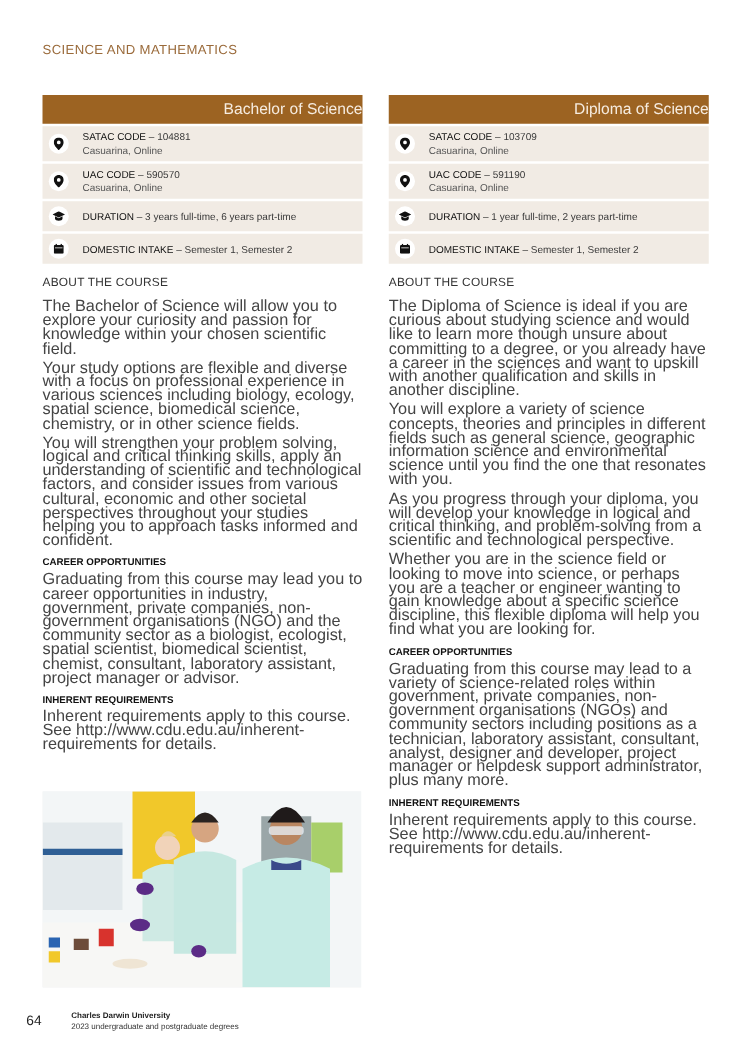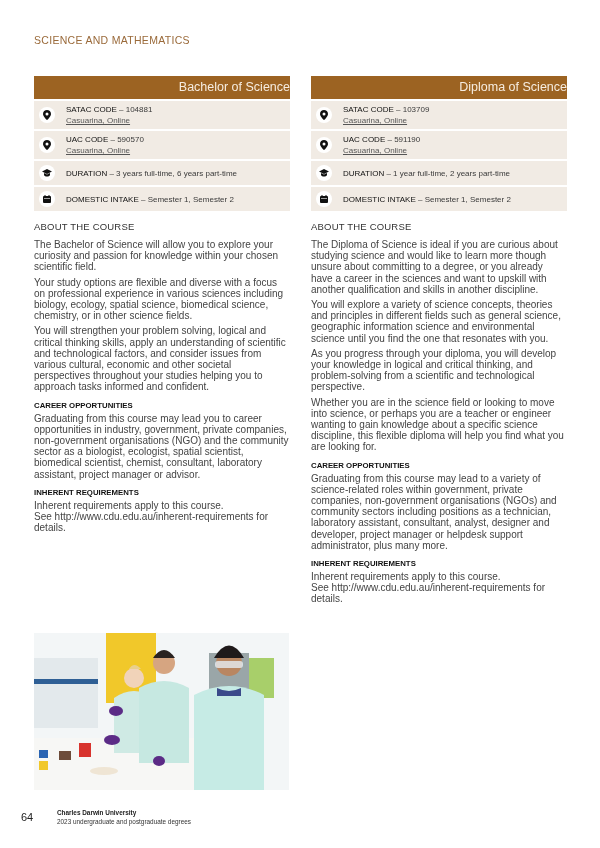--- a/index.html
+++ b/index.html
@@ -29,24 +29,24 @@
 
   .icon-circle {
     width: 16px; height: 16px; border-radius: 50%; background: #ffffff;
     display: flex; align-items: center; justify-content: center; flex: 0 0 16px;
     margin-right: 11px;
   }
   .icon-circle svg { display: block; }
 
   .info-text { font-size: 8px; line-height: 11px; color: #3a3a3a; }
   .info-text b { font-weight: normal; color: #111; }
-  .info-text .sub { display: block; color: #555; text-decoration: underline; }
+  .info-text .sub { display: block; color: #555; }
 
   .about-title { font-size: 9.5px; color: #333; margin-top: 10px; margin-bottom: 7px; letter-spacing: 0.2px; }
-  .para { font-size: 10px; line-height: 11.2px; color: #444; margin-bottom: 4px; }
+  .para { font-size: 13px; line-height: 11.2px; color: #444; margin-bottom: 4px; }
   .subhead { font-size: 7.8px; font-weight: bold; color: #111; margin-top: 8px; margin-bottom: 3px; }
 
   .photo {
     position: absolute; left: 34px; top: 633px; width: 255px; height: 157px;
     overflow: hidden; background: #f4f6f6;
   }
 
   .footer-num { position: absolute; left: 21px; top: 811px; font-size: 11px; color: #222; }
   .footer-org { position: absolute; left: 57px; top: 809px; font-size: 6.4px; font-weight: bold; color: #222; }
   .footer-sub { position: absolute; left: 57px; top: 818px; font-size: 6.4px; color: #333; }

